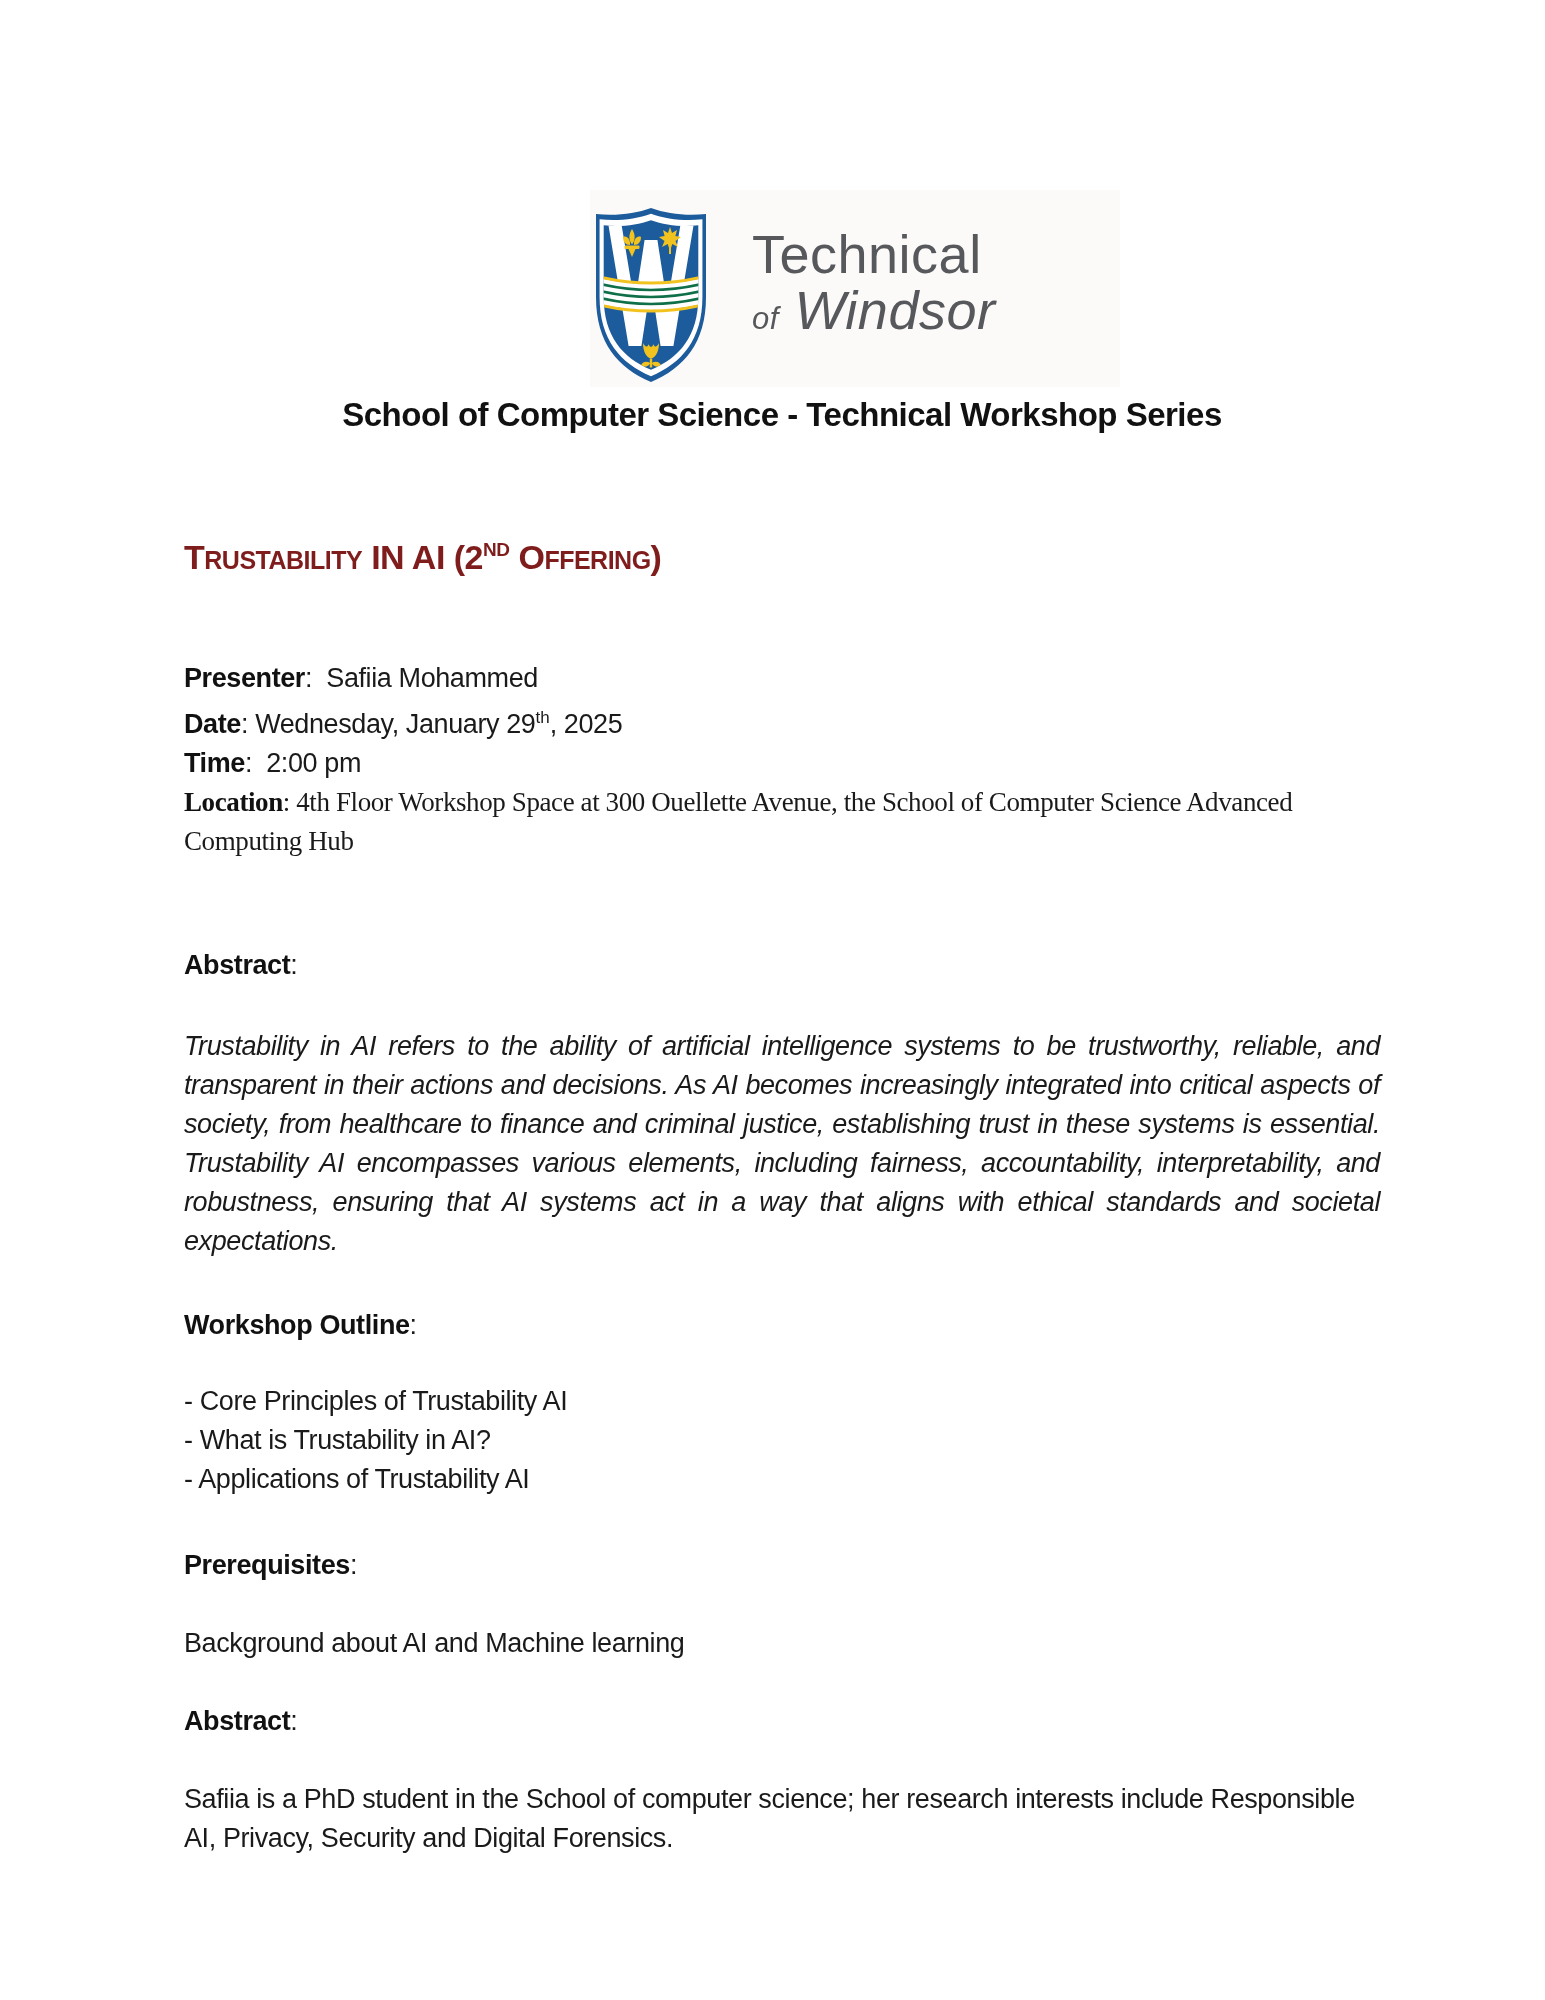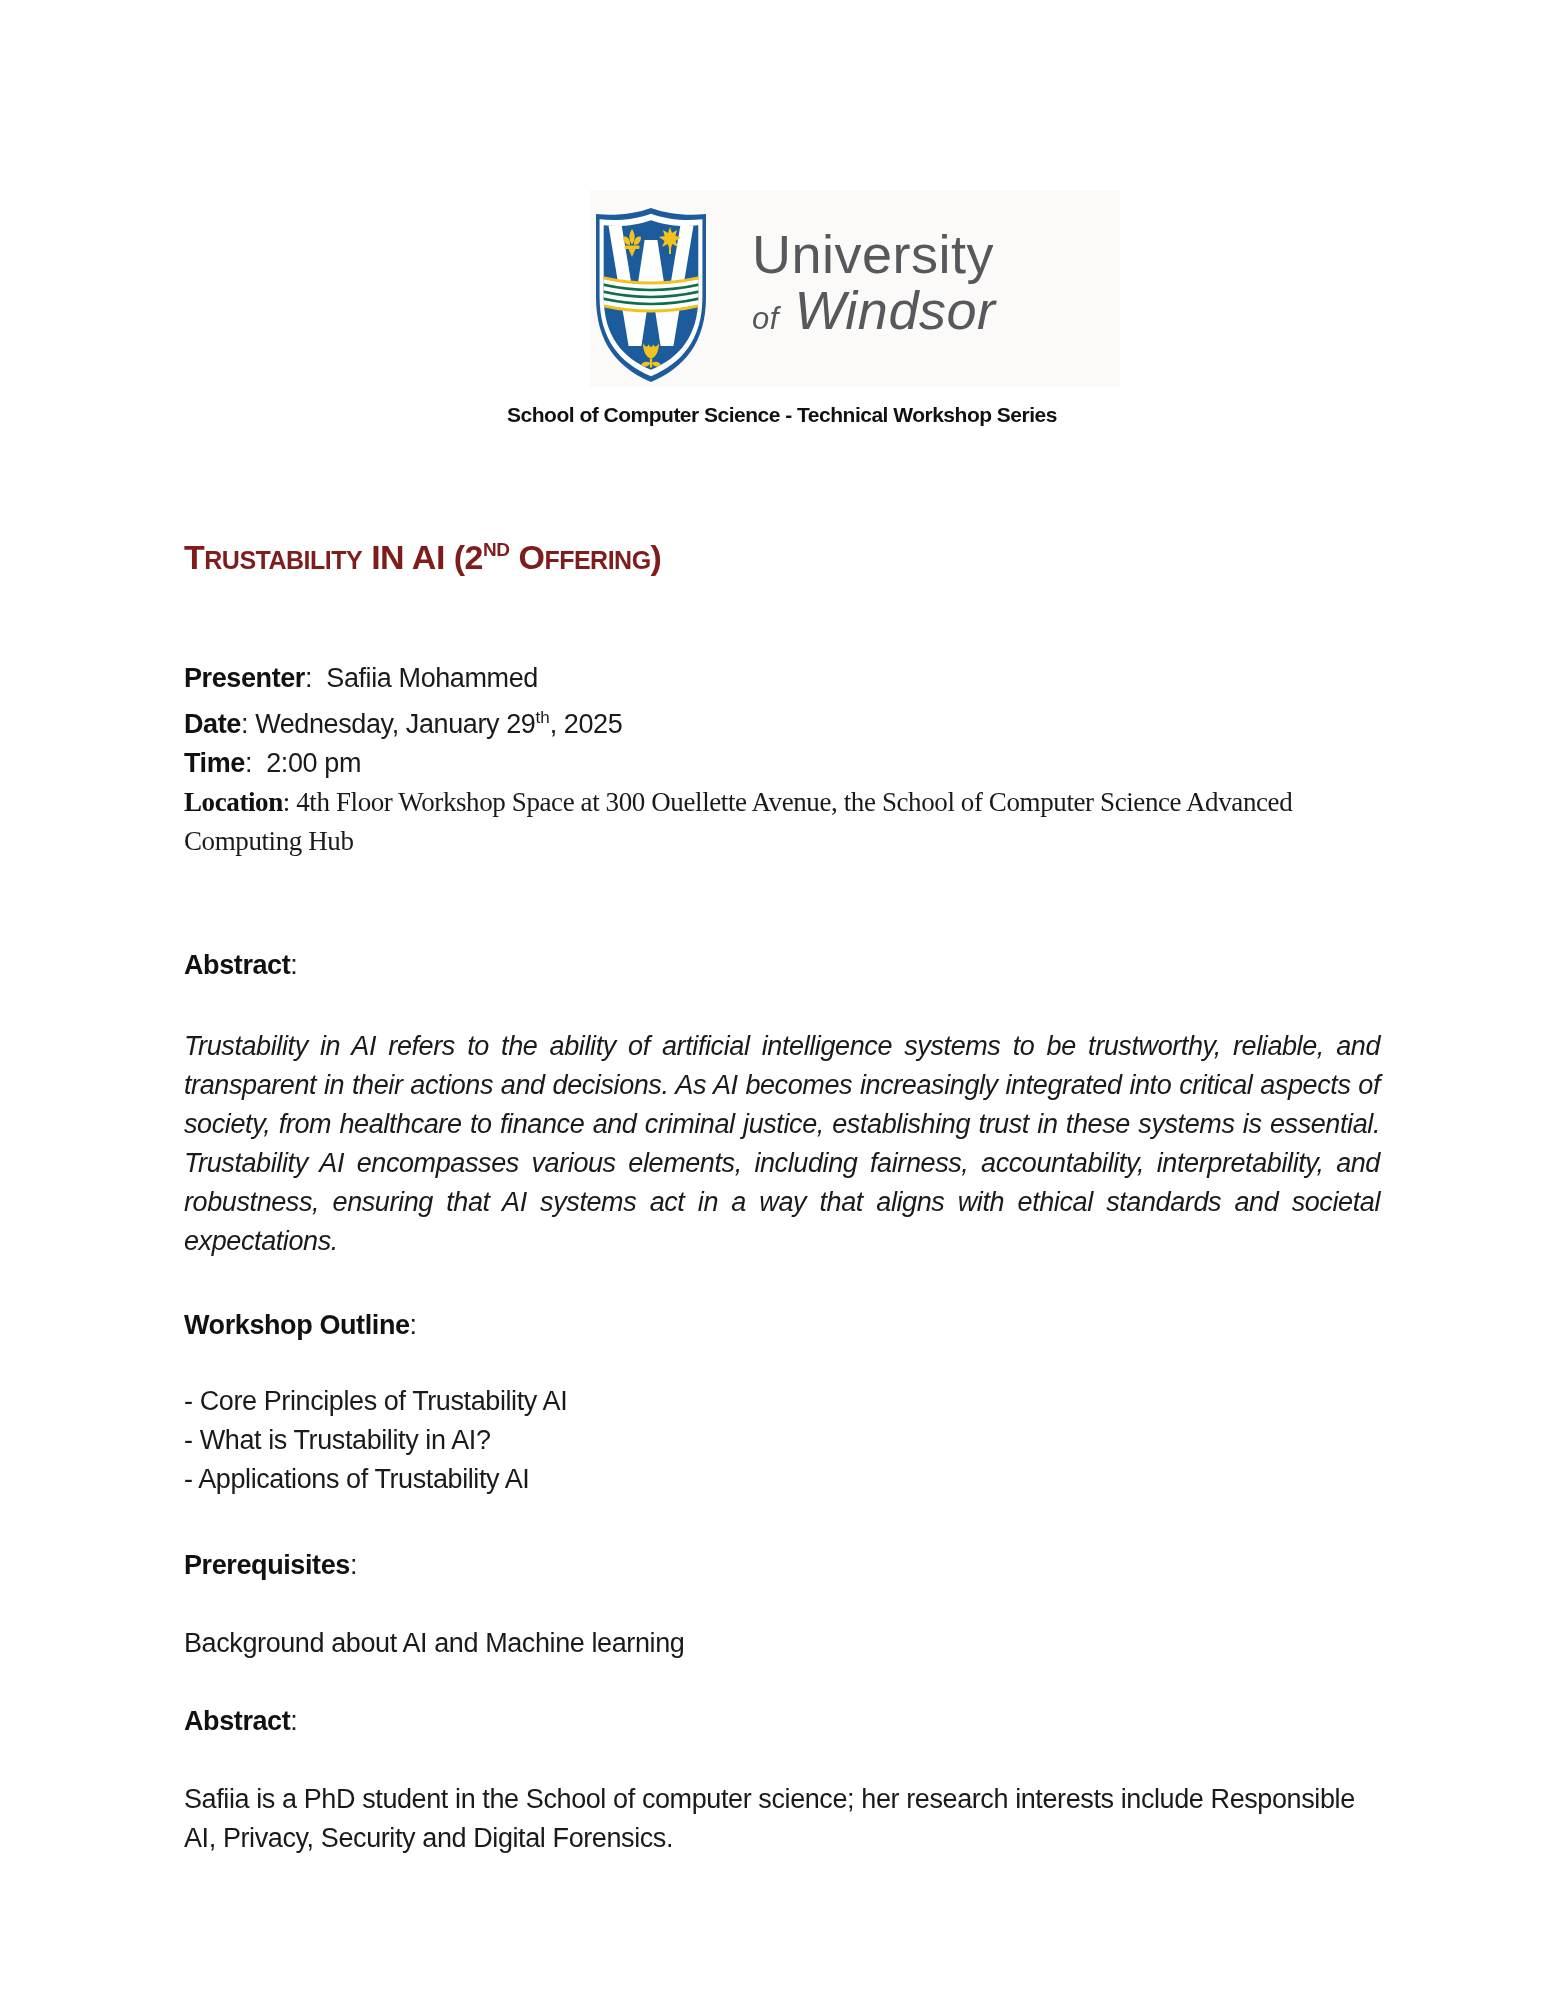--- a/index.html
+++ b/index.html
@@ -24,21 +24,21 @@
   .wm-line1 { font-size: 54px; letter-spacing: 0.5px; }
   .wm-line2 { font-size: 54px; letter-spacing: 0.5px; font-style: italic; }
   .wm-of { font-size: 31px; }
 
   
   .content { padding: 0 165px 0 184px; }
   .series-title {
     margin-top: 8px;
     text-align: center;
     font-weight: bold;
-    font-size: 21px; line-height: 39px;
+    font-size: 33px; line-height: 39px;
     letter-spacing: -0.5px;
     color: #111;
   }
   .talk-title {
     margin-top: 93px;
     font-weight: bold;
     font-size: 34px; line-height: 46px;
     letter-spacing: -0.5px;
     color: #7f1d1d;
     white-space: pre-wrap;
@@ -115,21 +115,21 @@
           <g>
             <path d="M53,138 C53,147 56.5,152.5 61,153.5 C65.5,152.5 69,147 69,138 C67,142 64.7,142.8 63.4,139.2 C62.2,142.6 59.8,142.6 58.6,139.2 C57.3,142.8 55,142 53,138 Z"></path>
             <rect x="59.8" y="153.5" width="2.4" height="9"></rect>
             <path d="M60.5,158 C56,155.5 52.5,156.5 50.5,161 C55,162.5 58.5,161.5 60.5,158 Z"></path>
             <path d="M61.5,158 C66,155.5 69.5,156.5 71.5,161 C67,162.5 63.5,161.5 61.5,158 Z"></path>
           </g>
         </g>
       </g>
     </svg>
     <div class="wordmark">
-      <div class="wm-line1" style="color:#57585b;">University</div>
+      <div class="wm-line1" style="color:#57585b;">Technical</div>
       <div class="wm-line2" style="color:#57585b;">
         <span class="wm-of">of</span>
         <span>Windsor</span>
       </div>
     </div>
   </figure>
 
   <div class="content">
 
     <div class="series-title">School of Computer Science - Technical Workshop Series</div>

